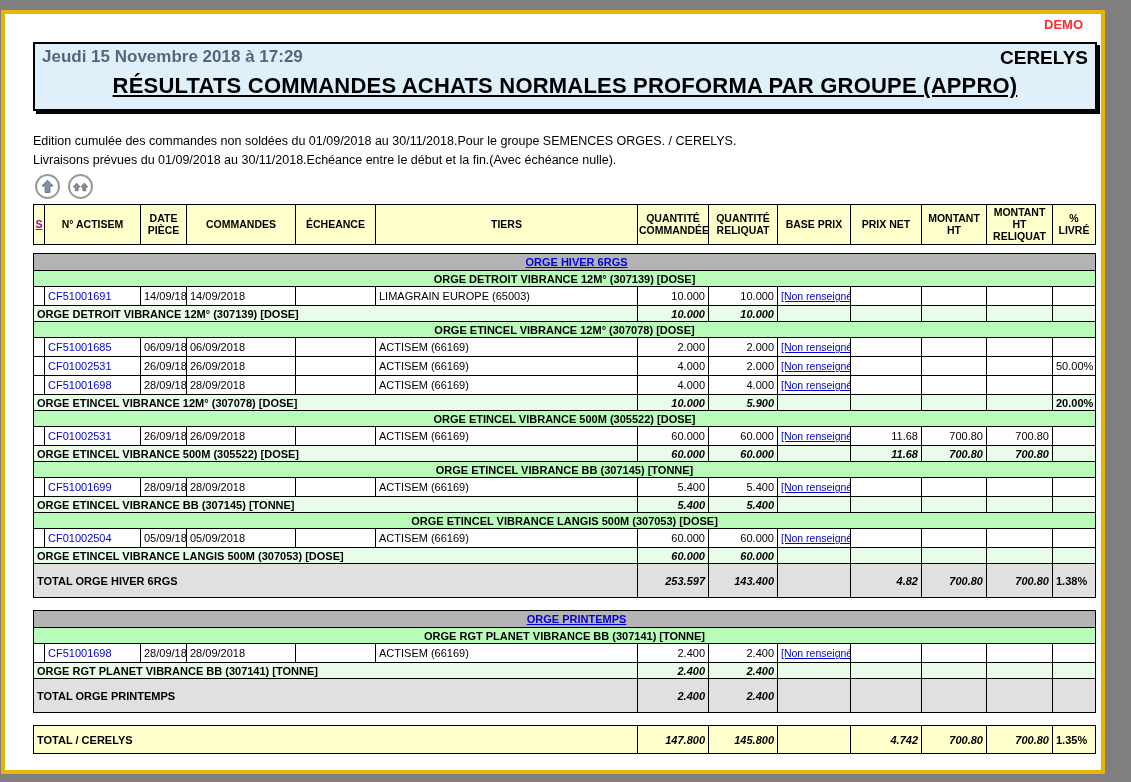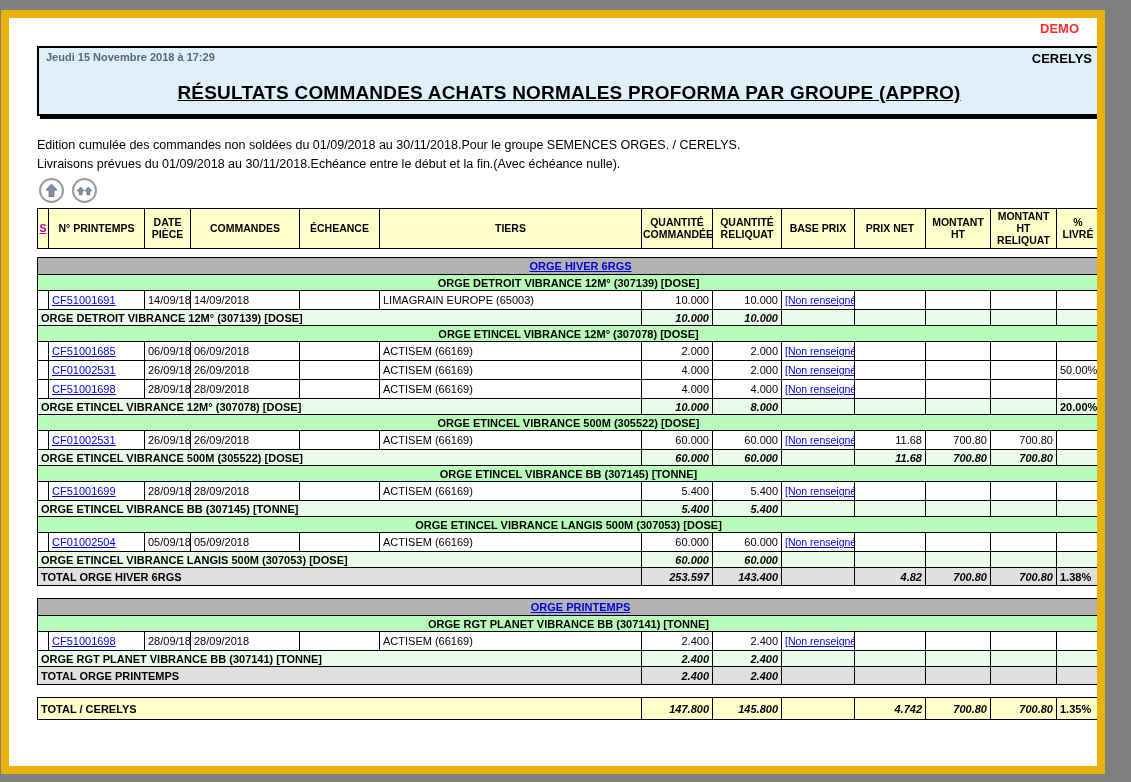--- a/index.html
+++ b/index.html
@@ -1,51 +1,51 @@
 <!DOCTYPE html>
 <html><head>
 <meta charset="utf-8">
 <style>
   html,body{margin:0;padding:0;background:#7f7f7f;font-family:"Liberation Sans",sans-serif;}
   .page{position:absolute;left:1px;top:10px;width:1104px;height:764px;background:#ffffff;
-        border:8px solid #eab308;box-sizing:border-box;overflow:hidden;}
+        border:4px solid #eab308;box-sizing:border-box;overflow:hidden;}
   .demo{position:absolute;top:3px;right:18px;color:#ff2a2a;font-weight:bold;font-size:13px;}
   .header-box{position:absolute;left:28px;top:28px;width:1064px;box-sizing:border-box;
         background:#dff0fa;border:2px solid #000;box-shadow:3px 3px 0 #000;padding:3px 7px 10px 7px;}
   .hb-row{display:flex;justify-content:space-between;align-items:flex-start;}
-  .hb-date{color:#55687a;font-weight:bold;font-size:11px;}
-  .hb-company{color:#000;font-weight:bold;font-size:13px;}
-  .hb-title{text-align:center;font-weight:bold;font-size:19px;text-decoration:underline;margin-top:16px;letter-spacing:.2px;}
+  .hb-date{color:#55687a;font-weight:bold;font-size:17px;}
+  .hb-company{color:#000;font-weight:bold;font-size:19px;}
+  .hb-title{text-align:center;font-weight:bold;font-size:22px;text-decoration:underline;margin-top:4px;letter-spacing:.2px;}
   .intro{position:absolute;left:28px;top:118px;font-size:12.5px;color:#000;line-height:1.55;}
   .toolbar{position:absolute;left:30px;top:160px;display:flex;gap:8px;}
   .circle-btn{width:25px;height:25px;border-radius:50%;border:2px solid #9a9a9a;background:#fff;
         display:flex;align-items:center;justify-content:center;padding:0;cursor:pointer;}
   .circle-btn svg{display:block;}
   #report-table-area{position:absolute;left:28px;top:190px;}
   table.grid{border-collapse:collapse;table-layout:fixed;width:1062px;font-family:"Liberation Sans",sans-serif;}
   .grid td,.grid th{border:1px solid #000;overflow:hidden;white-space:nowrap;box-sizing:border-box;
         font-size:11px;padding:0 3px;vertical-align:middle;}
   .grid th{background:#ffffcc;font-weight:bold;font-size:10.5px;text-align:center;white-space:pre-line;
         line-height:1.12;padding:2px 1px;height:30px;}
   th.s-col{color:#a800a8;text-decoration:underline;}
   .header-grid{margin-bottom:8px;}
   .group-grid{margin-bottom:12px;}
   .band-row td{background:#b3b3b3;text-align:center;height:17px;}
   .glink{color:#0000dd;font-weight:bold;text-decoration:underline;cursor:pointer;padding-left:24px;}
   .variety-row td{background:#b9fcb9;font-weight:bold;text-align:center;height:16px;}
   .order-row td{background:#ffffff;height:19px;}
   .sub-row td{background:#e9fce9;height:16px;}
-  .tot-row td{background:#e0e0e0;height:18px;}
-  .grand-row td{background:#ffffcc;height:22px;}
+  .tot-row td{background:#e0e0e0;height:34px;}
+  .grand-row td{background:#ffffcc;height:28px;}
   .num{text-align:right;}
   .pct{font-size:8.5px;}
   .sub-row .num,.tot-row .num,.grand-row .num{font-weight:bold;font-style:italic;}
   .sub-row .pct,.tot-row .pct,.grand-row .pct{font-weight:bold;}
   .lbl{font-weight:bold;}
-  .olink{color:#0000dd;text-decoration:underline;cursor:pointer;}
+  .olink{color:#0000dd;cursor:pointer;}
   .nrlink{color:#0000dd;text-decoration:underline;font-size:10.5px;cursor:pointer;}
 </style>
 </head>
 <body>
 
 <div class="page">
   <div class="demo">DEMO</div>
 
   <div class="header-box">
     <div class="hb-row">
@@ -91,21 +91,21 @@
           <col style="width:69px">
           <col style="width:73px">
           <col style="width:71px">
           <col style="width:65px">
           <col style="width:66px">
           <col style="width:43px">
         </colgroup>
         <tbody>
           <tr>
             <th class="s-col">S</th>
-            <th>N° PRINTEMPS</th>
+            <th>N° ACTISEM</th>
             <th>DATE
 PIÈCE</th>
             <th>COMMANDES</th>
             <th>ÉCHEANCE</th>
             <th>TIERS</th>
             <th>QUANTITÉ
 COMMANDÉE</th>
             <th>QUANTITÉ
 RELIQUAT</th>
             <th>BASE PRIX</th>
@@ -210,21 +210,21 @@
             <td class="num">4.000</td>
             <td><span class="nrlink">[Non renseigné]</span></td>
             <td class="num"></td>
             <td class="num"></td>
             <td class="num"></td>
             <td class="pct"></td>
           </tr>
           <tr class="sub-row">
             <td colspan="6" class="lbl">ORGE ETINCEL VIBRANCE 12M° (307078) [DOSE]</td>
             <td class="num">10.000</td>
-            <td class="num">8.000</td>
+            <td class="num">5.900</td>
             <td></td>
             <td class="num"></td>
             <td class="num"></td>
             <td class="num"></td>
             <td class="pct">20.00%</td>
           </tr>
           <tr class="variety-row">
             <td colspan="13">ORGE ETINCEL VIBRANCE 500M (305522) [DOSE]</td>
           </tr>
           <tr class="order-row">

